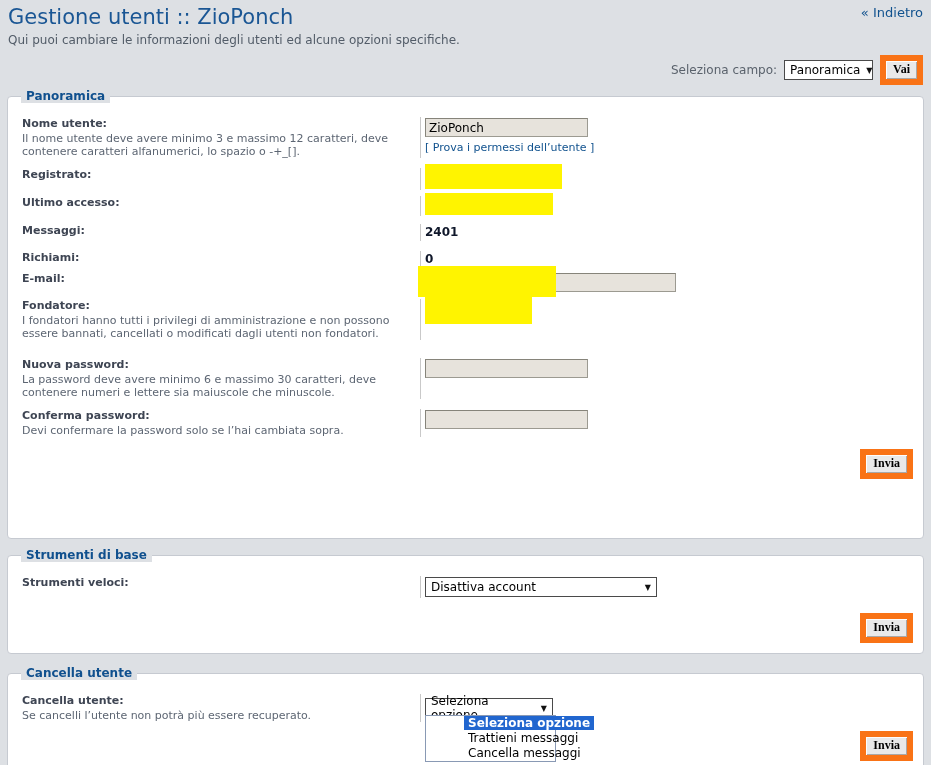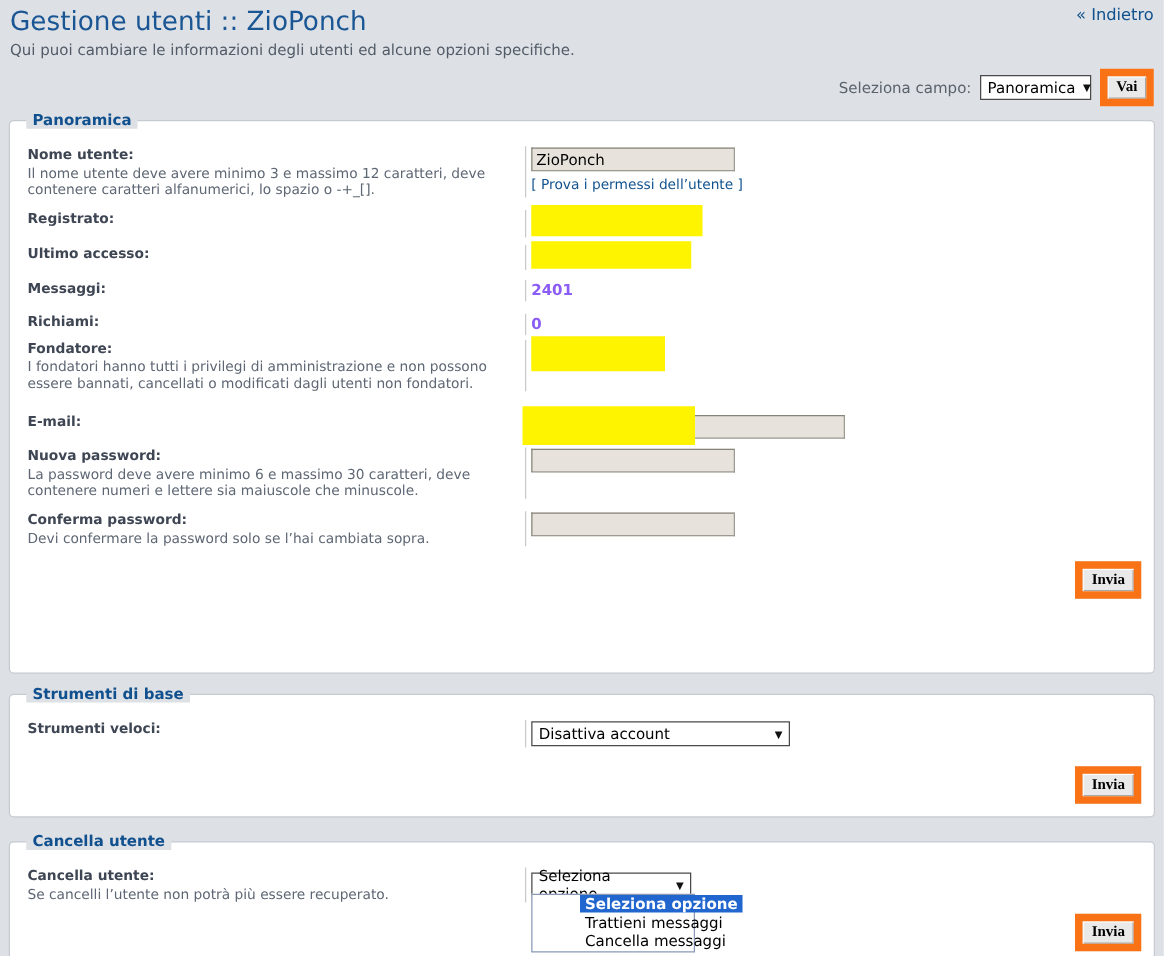--- a/index.html
+++ b/index.html
@@ -72,21 +72,21 @@
 
   
   .row { display:flex; }
   .row dt-col, .dt-col { flex:none; width:406px; padding-left:8px; }
   .dd-col {
     flex:1; border-left:1px solid #c9c9c9; padding:1px 0 1px 4px;
     position:relative; margin-left:0;
   }
   .field-label { font-weight:bold; font-size:11px; color:#3e4553; line-height:14px; }
   .field-explain { font-size:11px; color:#5d6673; line-height:13px; margin-top:1px; }
-  .field-value { font-weight:bold; font-size:12px; color:#8b5cf6; line-height:15px; }
+  .field-value { font-weight:bold; font-size:12px; color:#0f172a; line-height:15px; }
   .perm-link { display:inline-block; margin-top:4px; font-size:11px; color:#11528e; text-decoration:none; cursor:pointer; }
 
   .mb10 { margin-bottom:10px; } .mb6 { margin-bottom:6px; }
   .mb8  { margin-bottom:8px; }  .mb4 { margin-bottom:4px; }
   .mb18 { margin-bottom:18px; } .mb12 { margin-bottom:12px; }
 
   .submit-row { text-align:right; padding-right:0; }
   .submit-row.p1 { margin-top:3px; }
   .submit-row.p2 { margin-top:15px; }
   .submit-row.p3 { margin-top:9px; }
@@ -169,40 +169,40 @@
 
   <div class="row mb4">
     <div class="dt-col">
       <div class="field-label">Richiami:</div>
     </div>
     <div class="dd-col">
       <div class="field-value">0</div>
     </div>
   </div>
 
+  <div class="row mb6">
+    <div class="dt-col">
+      <div class="field-label">E-mail:</div>
+    </div>
+    <div class="dd-col">
+      <input class="text" style="width: 251px;">
+      <span class="redact redact-email"></span>
+    </div>
+  </div>
+
   <div class="row mb18">
     <div class="dt-col">
       <div class="field-label">Fondatore:</div>
       <div class="field-explain">I fondatori hanno tutti i privilegi di amministrazione e non possono essere bannati, cancellati o modificati dagli utenti non fondatori.</div>
     </div>
     <div class="dd-col">
       <span class="redact redact-fondatore"></span>
     </div>
   </div>
 
-  <div class="row mb6">
-    <div class="dt-col">
-      <div class="field-label">E-mail:</div>
-    </div>
-    <div class="dd-col">
-      <input class="text" style="width: 251px;">
-      <span class="redact redact-email"></span>
-    </div>
-  </div>
-
 
   <div class="row mb10">
     <div class="dt-col">
       <div class="field-label">Nuova password:</div>
       <div class="field-explain">La password deve avere minimo 6 e massimo 30 caratteri, deve contenere numeri e lettere sia maiuscole che minuscole.</div>
     </div>
     <div class="dd-col">
       <input class="text" style="width: 163px;">
     </div>
   </div>
@@ -223,21 +223,21 @@
 </div>
 
 <div class="panel panel-2">
   <span class="panel-legend">Strumenti di base</span>
 
   <div class="row">
     <div class="dt-col">
       <div class="field-label">Strumenti veloci:</div>
     </div>
     <div class="dd-col">
-      <span class="selectbox" style="width:207px;">
+      <span class="selectbox" style="width:232px;">
         <span>Disattiva account</span>
         <span class="caret">▼</span>
       </span>
     </div>
   </div>
 
   <div class="submit-row p2">
     <button class="btn">Invia</button>
   </div>
 </div>

